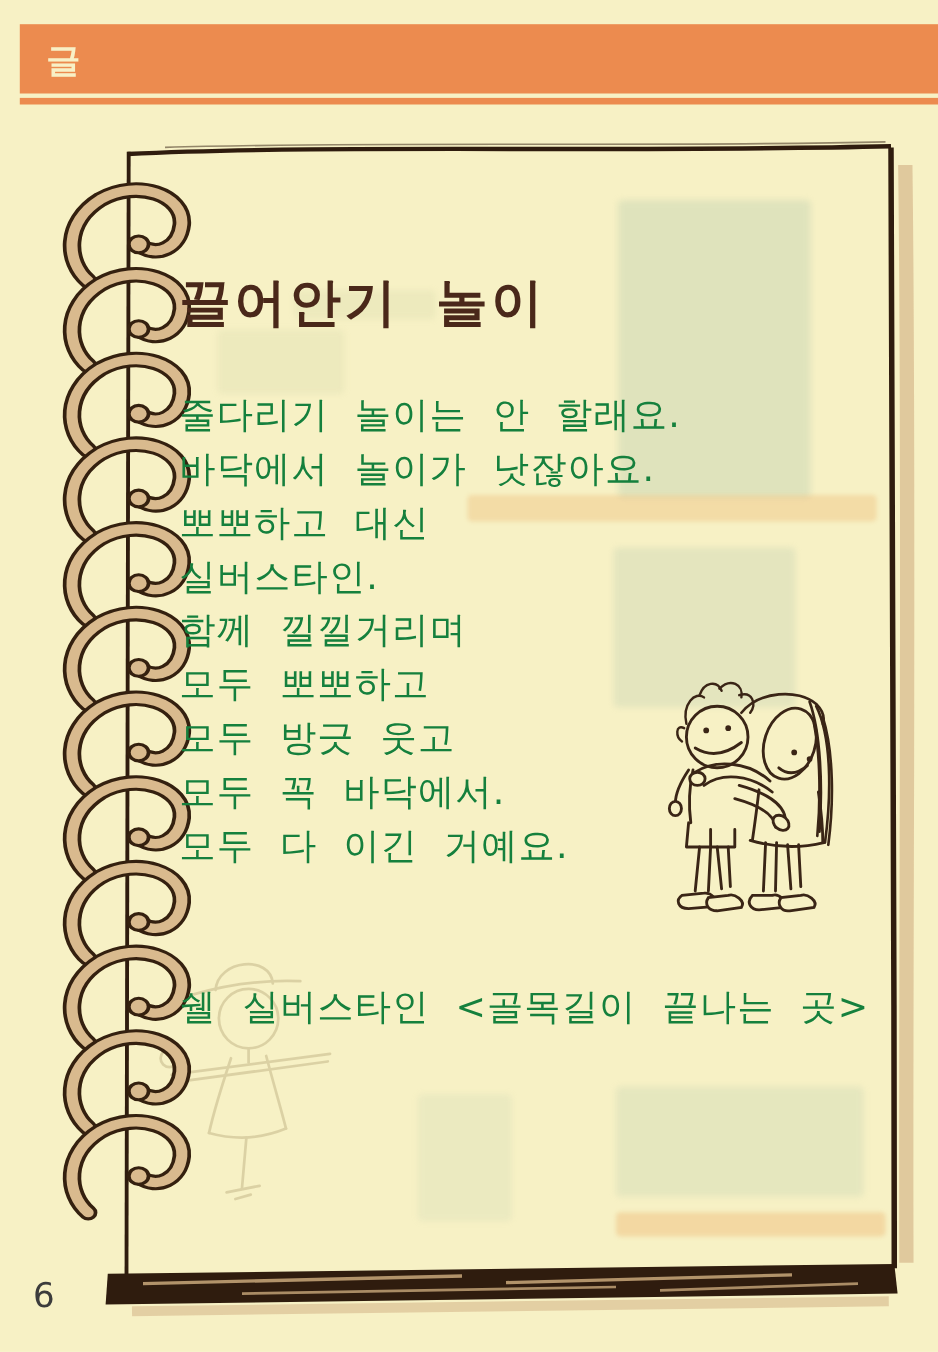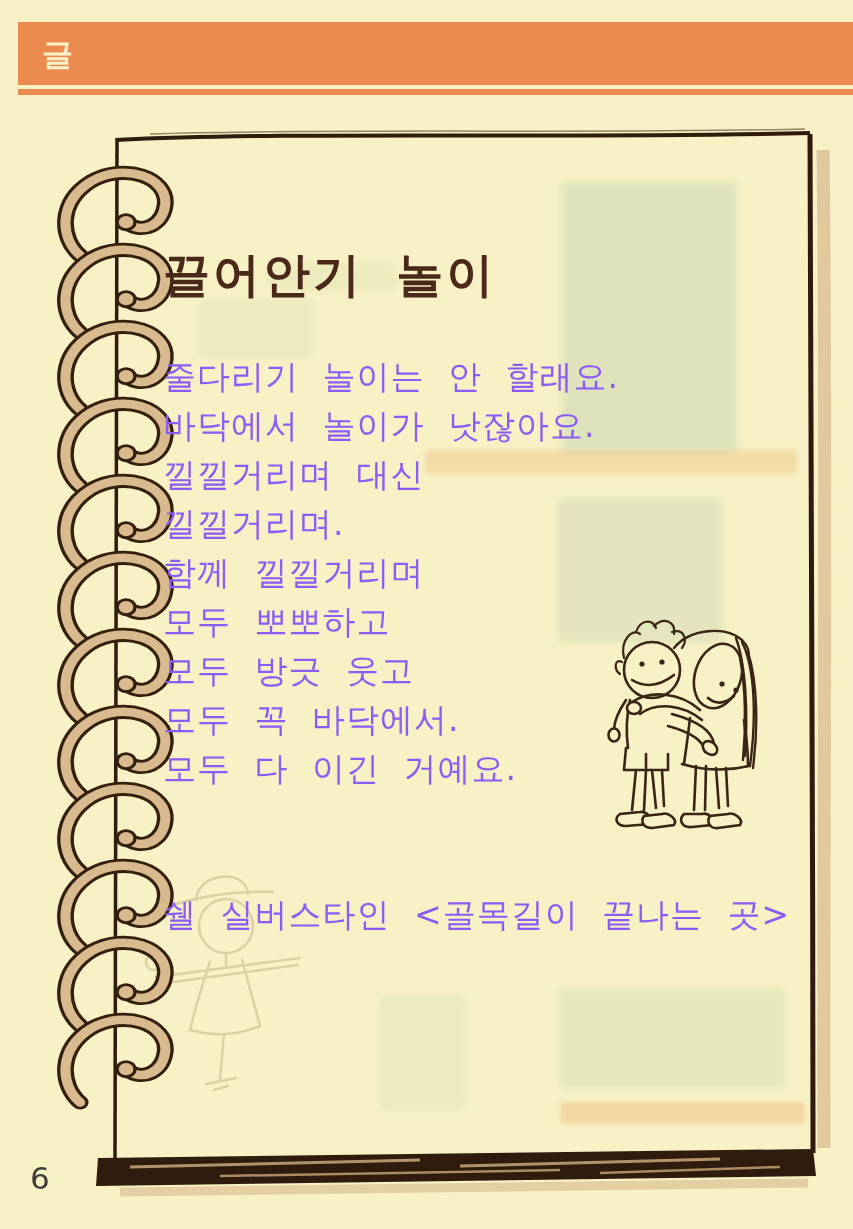--- a/index.html
+++ b/index.html
@@ -19,21 +19,21 @@
   .gp-bottommid{left:380px;top:995px;width:85px;height:115px;background:rgba(170,195,170,.15);}
   .gp-smalltext1{left:198px;top:300px;width:115px;height:58px;background:rgba(180,190,140,.14);}
   .gp-smalltext2{left:268px;top:264px;width:128px;height:26px;background:rgba(180,190,140,.14);}
   .gp-orange1{left:425px;top:450px;width:372px;height:24px;background:rgba(230,145,60,.22);filter:blur(2px);}
   .gp-orange2{left:560px;top:1102px;width:245px;height:22px;background:rgba(230,145,60,.25);filter:blur(2px);}
 
   
   .art{position:absolute;left:0;top:0;z-index:2;pointer-events:none;}
 
   
-  .txt{position:absolute;z-index:3;color:#8b5cf6;white-space:nowrap;}
+  .txt{position:absolute;z-index:3;color:#15803d;white-space:nowrap;}
   .poem-title{left:163px;top:208px;font-size:47px;font-weight:bold;color:#4A281A;letter-spacing:3px;word-spacing:14px;margin-top:36px;}
   .poem-block{left:163px;top:352px;font-size:33px;line-height:49px;word-spacing:12px;letter-spacing:1px;}
   .attribution{left:163px;top:893px;font-size:33px;word-spacing:12px;letter-spacing:1px;}
   .page-number{left:30px;top:1160px;font-size:31px;color:#3C3C3C;}
 </style>
 </head>
 <body>
 
 <div id="screen">
 
@@ -156,22 +156,22 @@
       <path d="M78,196 C72,202 76,210 86,209 L106,207 C110,201 102,194 96,196 Z" fill="#F7F1C5"></path>
       <path d="M104,198 C100,204 104,211 112,210 L134,207 C138,201 128,194 122,196 Z" fill="#F7F1C5"></path>
     </g>
   </svg>
 
   <div class="txt poem-title">끌어안기 놀이</div>
 
   <div class="txt poem-block">
     <div>줄다리기 놀이는 안 할래요.</div>
     <div>바닥에서 놀이가 낫잖아요.</div>
-    <div>낄낄거리며 대신</div>
-    <div>낄낄거리며.</div>
+    <div>뽀뽀하고 대신</div>
+    <div>실버스타인.</div>
     <div>함께 낄낄거리며</div>
     <div>모두 뽀뽀하고</div>
     <div>모두 방긋 웃고</div>
     <div>모두 꼭 바닥에서.</div>
     <div>모두 다 이긴 거예요.</div>
   </div>
 
   <div class="txt attribution">쉘 실버스타인 &lt;골목길이 끝나는 곳&gt;</div>
 
   <div class="txt page-number">6</div>

